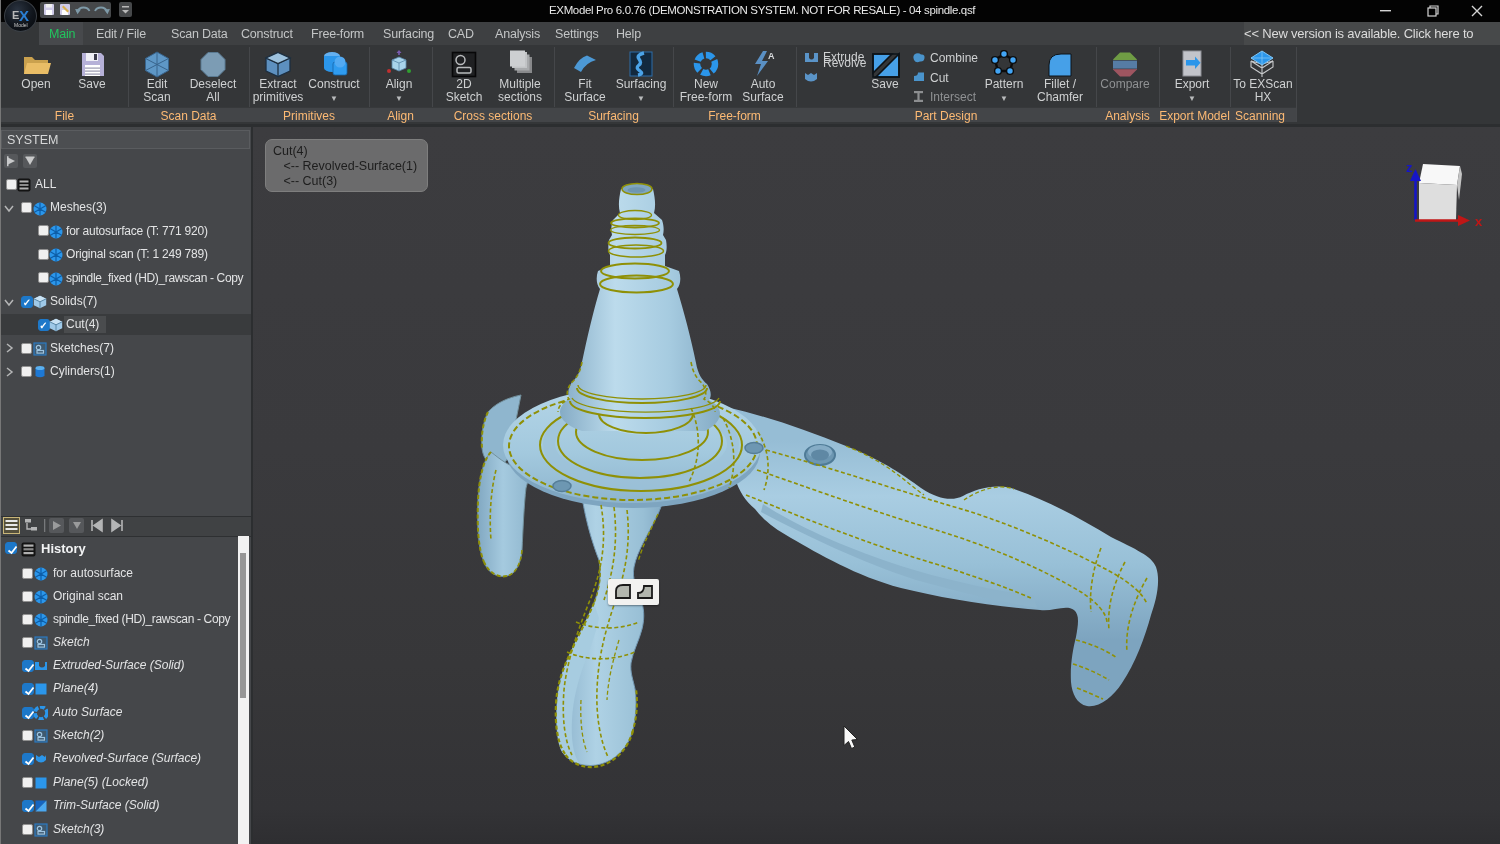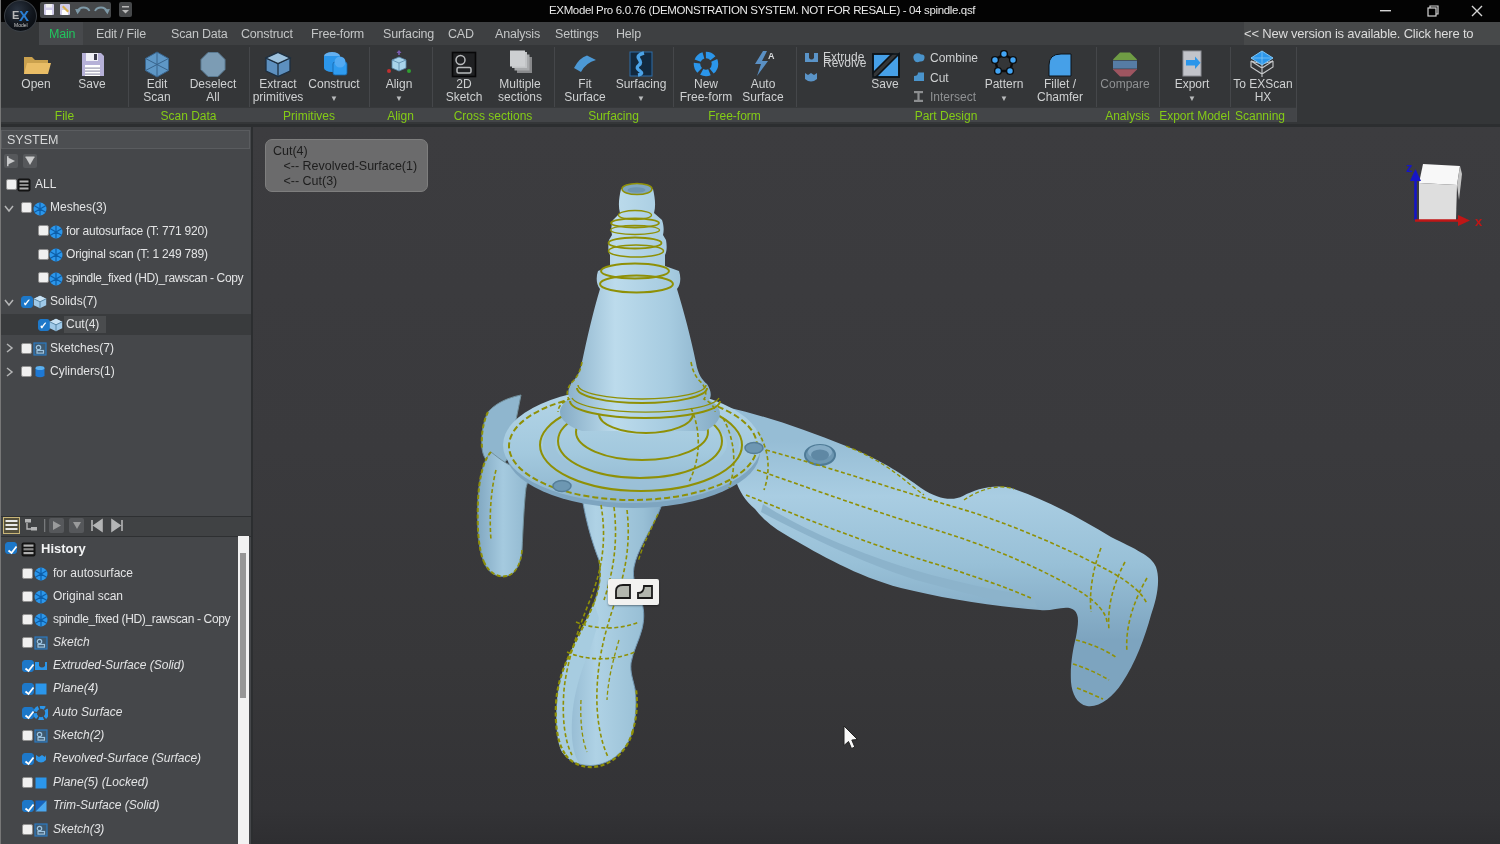--- a/index.html
+++ b/index.html
@@ -16,21 +16,21 @@
   #logo { position:absolute; left:3px; top:0px; width:33px; height:32px; border-radius:50%; background:radial-gradient(circle at 40% 30%, #2a3340 0%, #10151c 55%, #05070a 100%); border:1px solid #3a3f45; z-index:50; }
   
   #menubar { position:absolute; left:0; top:22px; width:1500px; height:23px; background:#3e4042; }
   #menubar .mi { position:absolute; top:5px; font-size:12.5px; color:#c3c5c6; letter-spacing:-0.2px; }
   #maintab { position:absolute; left:38px; top:0px; width:44px; height:23px; background:#47494c; }
   #newver { position:absolute; left:1228px; top:22px; width:271px; height:23px; background:#47494a; color:#dcdcdc; font-size:13px; text-align:left; line-height:23px; letter-spacing:-0.2px;margin-left:15px; }
   
   #ribbon { position:absolute; left:0; top:45px; width:1500px; height:79px; background:#343638; }
   #ribbon .gsep { position:absolute; top:2px; width:1px; height:75px; background:#2a2c2e; border-right:1px solid #45474a; }
   #glabels { position:absolute; left:0; top:62px; width:1295px; height:15px; background:#434548; border-top:1px solid #37393b; }
-  .glabel { position:absolute; top:1px; font-size:12px; color:#84cc16; text-align:center; }
+  .glabel { position:absolute; top:1px; font-size:12px; color:#fdba74; text-align:center; }
   .rlabel { position:absolute; font-size:12px; color:#cfd1d2; text-align:center; line-height:12.5px; }
   .rlabel-gray { color:#8f9193; }
   .chev { color:#b8babb; font-size:8px; }
   #ribbon-bottom { position:absolute; left:0; top:124px; width:1500px; height:3px; background:#2c2e30; }
   
   #lpanel { position:absolute; left:0; top:127px; width:250px; height:717px; background:#45474a; }
   #objhead { position:absolute; left:0; top:3px; width:249px; height:19px; background:#4c4e51; border:1px solid #5a5c5f; color:#d6d7d8; font-size:12.5px; padding:2px 0 0 5px; }
   .treerow { position:absolute; font-size:12px; color:#e3e4e5; white-space:nowrap; }
   .cb { position:absolute; width:11px; height:11px; background:#f0f0f0; border:1px solid #909090; border-radius:2px; }
   .cbc { position:absolute; width:12px; height:12px; background:#1d78c9; border:1px solid #1d78c9; border-radius:3px; color:#fff; font-size:10px; line-height:11px; text-align:center; font-weight:bold; }

